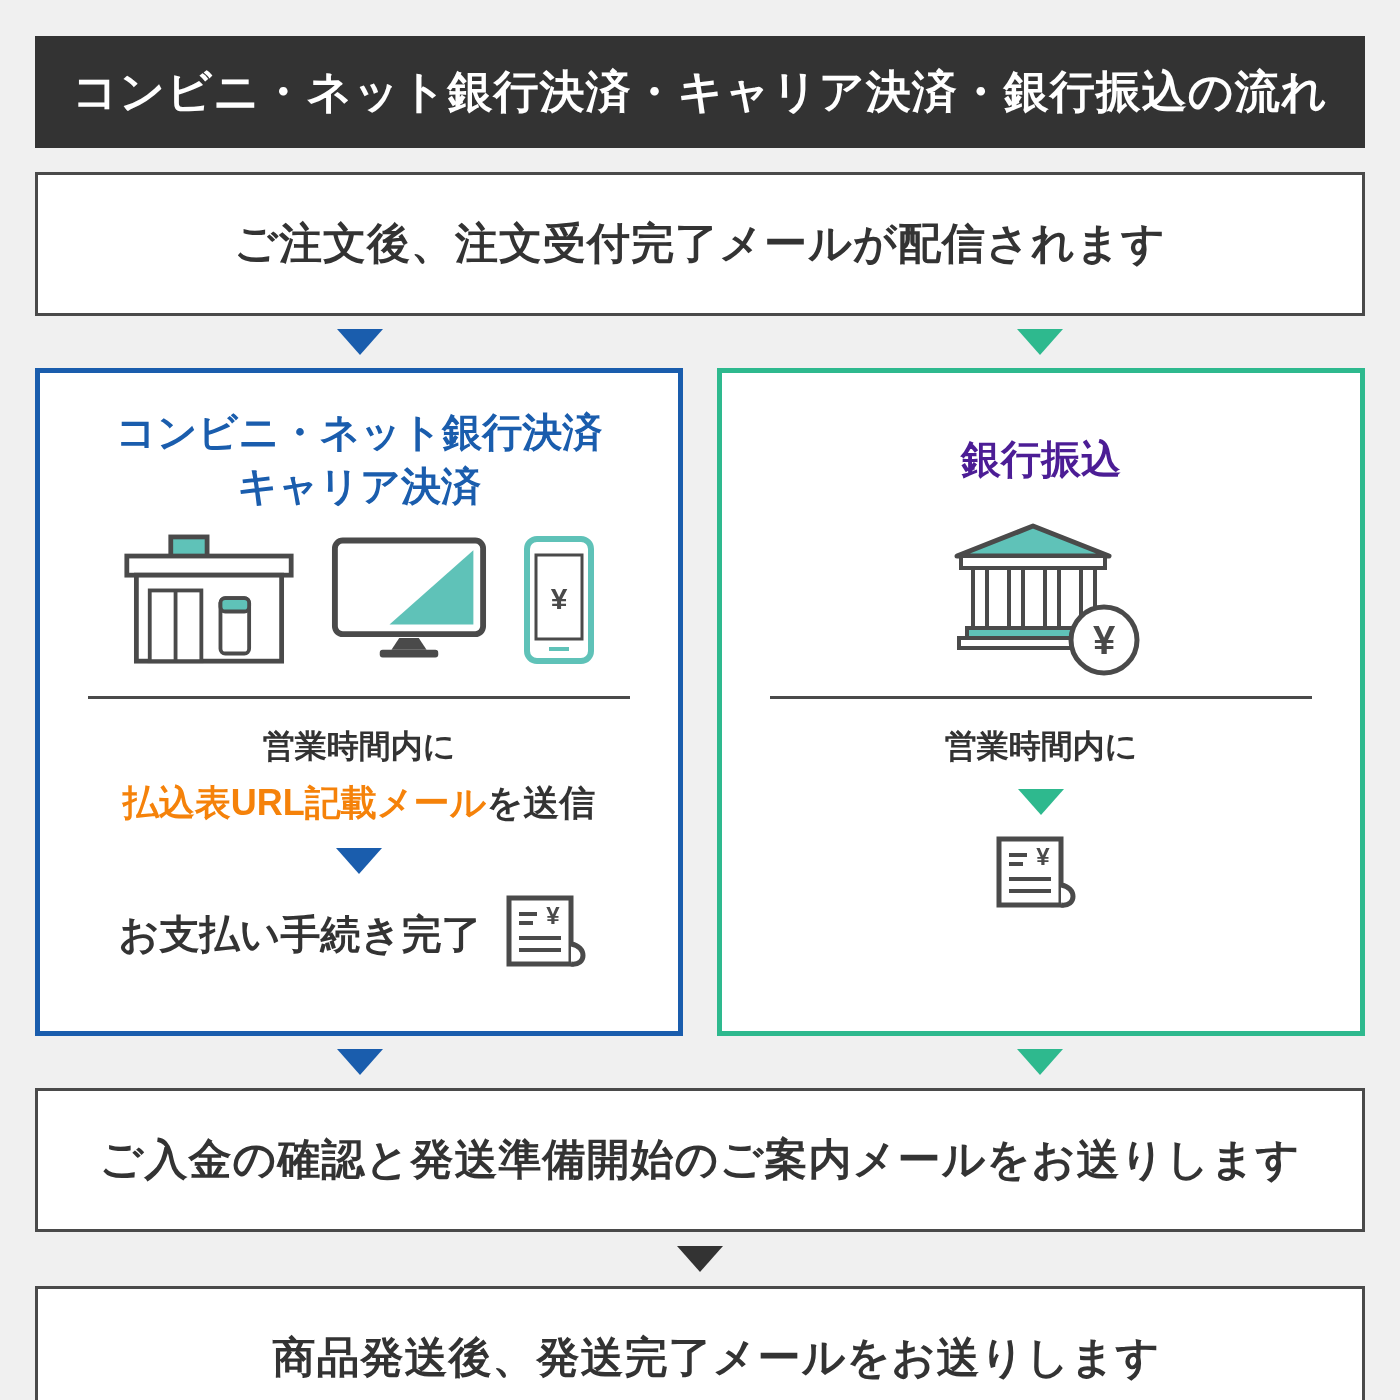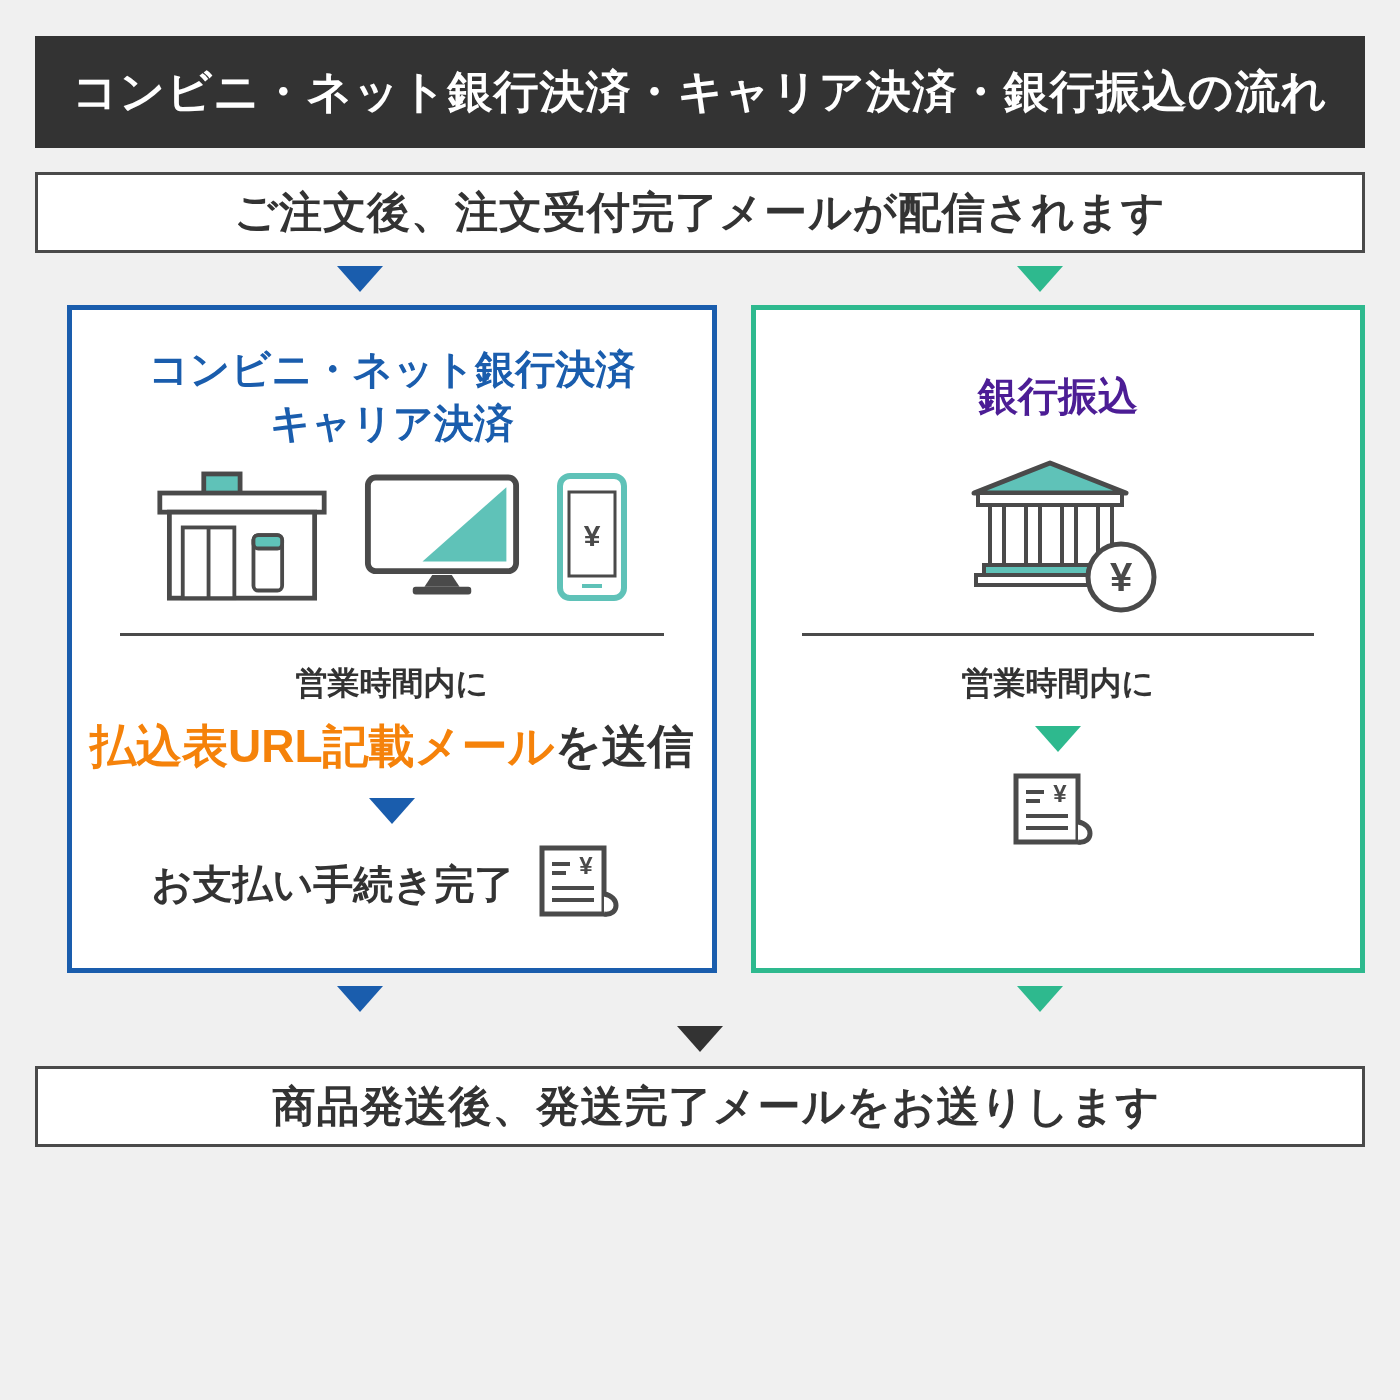--- a/index.html
+++ b/index.html
@@ -9,50 +9,50 @@
     background:#f0f0f0; padding:28px 35px;
     font-family:"Liberation Sans","DejaVu Sans",sans-serif;
     font-weight:bold; color:#333333;
   }
   .header-bar {
     background:#333333; color:#ffffff; height:112px;
     display:flex; align-items:center; justify-content:center;
     font-size:45px; letter-spacing:1px;margin-top:8px;
   }
   .step-box {
-    background:#ffffff; border:3px solid #4a4a4a; height:81px;
+    background:#ffffff; border:3px solid #4a4a4a; height:144px;
     display:flex; align-items:center; justify-content:center;
     font-size:43px; margin-top:24px; letter-spacing:1px;
   }
   .arrow-row { display:flex; gap:30px; margin:13px 0; }
   .arrow-cell { flex:1; display:flex; justify-content:center; }
   .tri {
     width:0; height:0;
     border-left:23px solid transparent; border-right:23px solid transparent;
     border-top:26px solid #333333;
   }
   .tri.blue  { border-top-color:#1a5dad; }
   .tri.green { border-top-color:#2eb98e; }
-  .columns { display:flex; gap:34px;margin-left:32px; }
+  .columns { display:flex; gap:34px; }
   .col {
     flex:1; background:#ffffff; border:5px solid #333; height:668px;
     padding:28px 18px 20px; text-align:center;
   }
   .col.left  { border-color:#1a5dad; }
   .col.right { border-color:#2eb98e; }
   .col-title {
     font-size:40px; line-height:1.35; height:116px;
     display:flex; flex-direction:column; justify-content:center;
   }
   .col.left  .col-title { color:#1a5dad; }
   .col.right .col-title { color:#4c1d95; }
   .icons-row { height:165px; display:flex; align-items:center; justify-content:center; gap:36px; }
   .divider { border-top:3px solid #4a4a4a; width:90%; margin:14px auto 26px; }
   .hours { font-size:32px; }
-  .mail-line { font-size:46px; margin-top:10px; white-space:nowrap; }
+  .mail-line { font-size:36px; margin-top:10px; white-space:nowrap; }
   .mail-line .hl { color:#f5820a; }
   .col .tri-wrap { display:flex; justify-content:center; margin:20px 0 18px; }
   .done-row { display:flex; align-items:center; justify-content:center; gap:22px; font-size:40px; }
   .single-arrow { display:flex; justify-content:center; margin:14px 0; }
   svg text { font-family:"Liberation Sans","DejaVu Sans",sans-serif; }
 </style>
 </head>
 <body>
 
 <div class="page">
@@ -171,20 +171,23 @@
 
   <div class="arrow-row">
     <div class="arrow-cell">
       <div class="tri blue"></div>
     </div>
     <div class="arrow-cell">
       <div class="tri green"></div>
     </div>
   </div>
 
+  <div class="step-box" style="margin-top:12px;">
+    <span>ご入金の確認と発送準備開始のご案内メールをお送りします</span>
+  </div>
 
   <div class="single-arrow">
     <div class="tri"></div>
   </div>
 
   <div class="step-box" style="margin-top:0;padding-left:33px;">
     <span>商品発送後、発送完了メールをお送りします</span>
   </div>
 
 </div>

